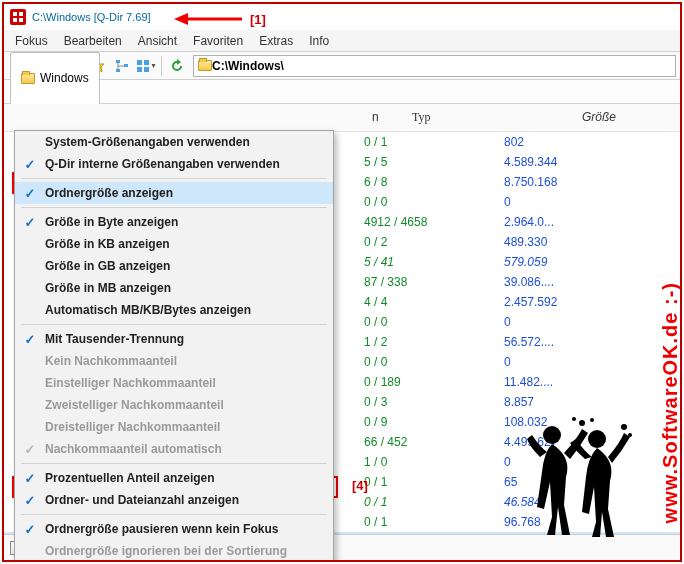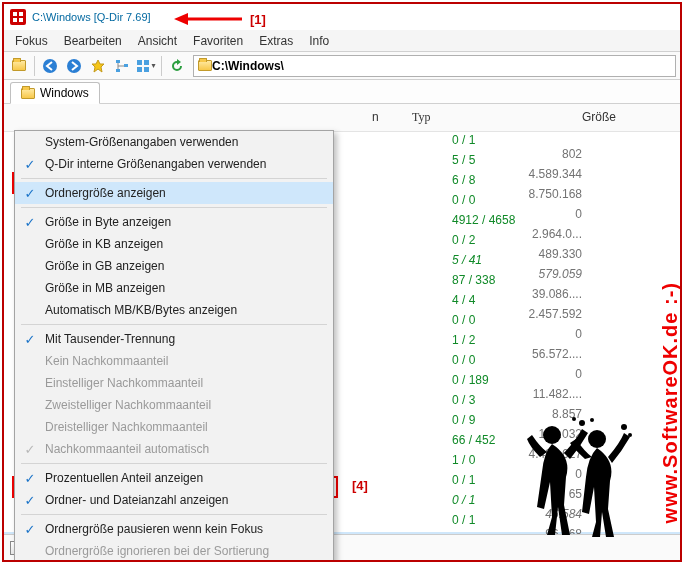--- a/index.html
+++ b/index.html
@@ -15,34 +15,34 @@
   .ann-label { color: #c00; font-weight: bold; font-size: 13px; }
   .menubar { height: 22px; display: flex; align-items: center; padding: 0 4px; gap: 2px; border-bottom: 1px solid #d0d0d0; background: #f5f5f5; }
   .menubar .mi { padding: 3px 7px; font-size: 12px; color: #333; cursor: default; }
   .toolbar { height: 28px; display: flex; align-items: center; padding: 2px 4px; gap: 2px; border-bottom: 1px solid #d0d0d0; background: #fafafa; }
   .tbtn { width: 22px; height: 22px; display: flex; align-items: center; justify-content: center; border: 1px solid transparent; border-radius: 2px; }
   .sep { width: 1px; height: 20px; background: #ccc; margin: 0 2px; }
   .path-box { flex: 1; height: 22px; border: 1px solid #b0b0b0; background: #fff; display: flex; align-items: center; padding: 0 4px; margin-left: 3px; font-weight: bold; }
   .folder-icon { width: 14px; height: 11px; background: linear-gradient(#ffe9a1,#f7c84a); border: 1px solid #c29a2a; border-radius: 1px; position: relative; }
   .folder-icon::before { content: ""; position: absolute; top: -3px; left: 0; width: 6px; height: 3px; background: #f7c84a; border: 1px solid #c29a2a; border-bottom: none; border-radius: 1px 1px 0 0; }
   .tab-row { height: 24px; display: flex; align-items: end; padding: 0 6px; background: #fdfdfd; border-bottom: 1px solid #d0d0d0; }
-  .tab { display: flex; align-items: center; gap: 5px; padding: 3px 10px; background: #fff; border: 1px solid #c0c0c0; border-bottom: 1px solid #fff; border-radius: 3px 3px 0 0; position: relative; top: 1px; font-size: 12px; }
+  .tab { display: flex; align-items: center; gap: 5px; padding: 18px 10px; background: #fff; border: 1px solid #c0c0c0; border-bottom: 1px solid #fff; border-radius: 3px 3px 0 0; position: relative; top: 1px; font-size: 12px; }
   .listarea { position: relative; height: calc(100% - 26px - 22px - 28px - 24px - 26px); overflow: hidden; }
   .list-header { display: flex; padding: 4px 0 4px 360px; gap: 0; font-size: 12px; color: #333; border-bottom: 1px solid #e4e4e4; background: #fafafa; }
   .list-header .col { padding: 2px 8px; }
   .col-n { width: 40px; }
   .col-typ { width: 100px; font-family: Liberation Serif, serif; }
-  .col-size { width: 120px; text-align: right; }
+  .col-size { width: 120px; text-align: right; font-style: italic; }
   .rows { font-size: 12px; }
-  .row { display: flex; padding: 1px 0 1px 360px; height: 20px; align-items: center; flex-direction: column; }
+  .row { display: flex; padding: 1px 0 1px 360px; height: 20px; align-items: center; }
   .row.sel { background: #cfe7fb; }
   .row .cell-typ { width: 140px; color: #108a28; font-family: "Segoe UI", sans-serif; }
-  .row .cell-size { width: 120px; text-align: right; color: #737373; }
+  .row .cell-size { width: 120px; text-align: left; color: #1d4ed8; }
   .italic { font-style: italic; }
-  .ctxmenu { position: absolute; left: 10px; top: 126px; width: 320px; background: #f2f2f2; border: 1px solid #a4a4a4; box-shadow: 3px 3px 6px rgba(0,0,0,.25); z-index: 5; }
+  .ctxmenu { position: absolute; left: 10px; top: 126px; width: 320px; background: #f2f2f2; border: 1px solid #a4a4a4; box-shadow: 3px 3px 6px rgba(0,0,0,.25); z-index: 5; font-weight: bold; }
   .ctx-item { display: flex; align-items: center; height: 22px; padding: 0 10px 0 30px; position: relative; font-size: 12px; color: #222; }
   .ctx-item.dis { color: #9a9a9a; }
   .ctx-item.hov { background: #cfe7fb; }
   .ctx-item .chk { position: absolute; left: 7px; width: 16px; height: 16px; display: flex; align-items: center; justify-content: center; color: #1a73c8; font-size: 13px; }
   .ctx-sep { height: 1px; background: #d4d4d4; margin: 3px 6px; }
   .ctx-highlight { position: absolute; border: 2px solid #e00; pointer-events: none; }
   .hl3 { left: 8px; top: 168px; width: 284px; height: 22px; }
   .hl4 { left: 8px; top: 472px; width: 326px; height: 22px; }
   .ann2 { left: 200px; top: 252px; }
   .ann3 { left: 300px; top: 170px; }

